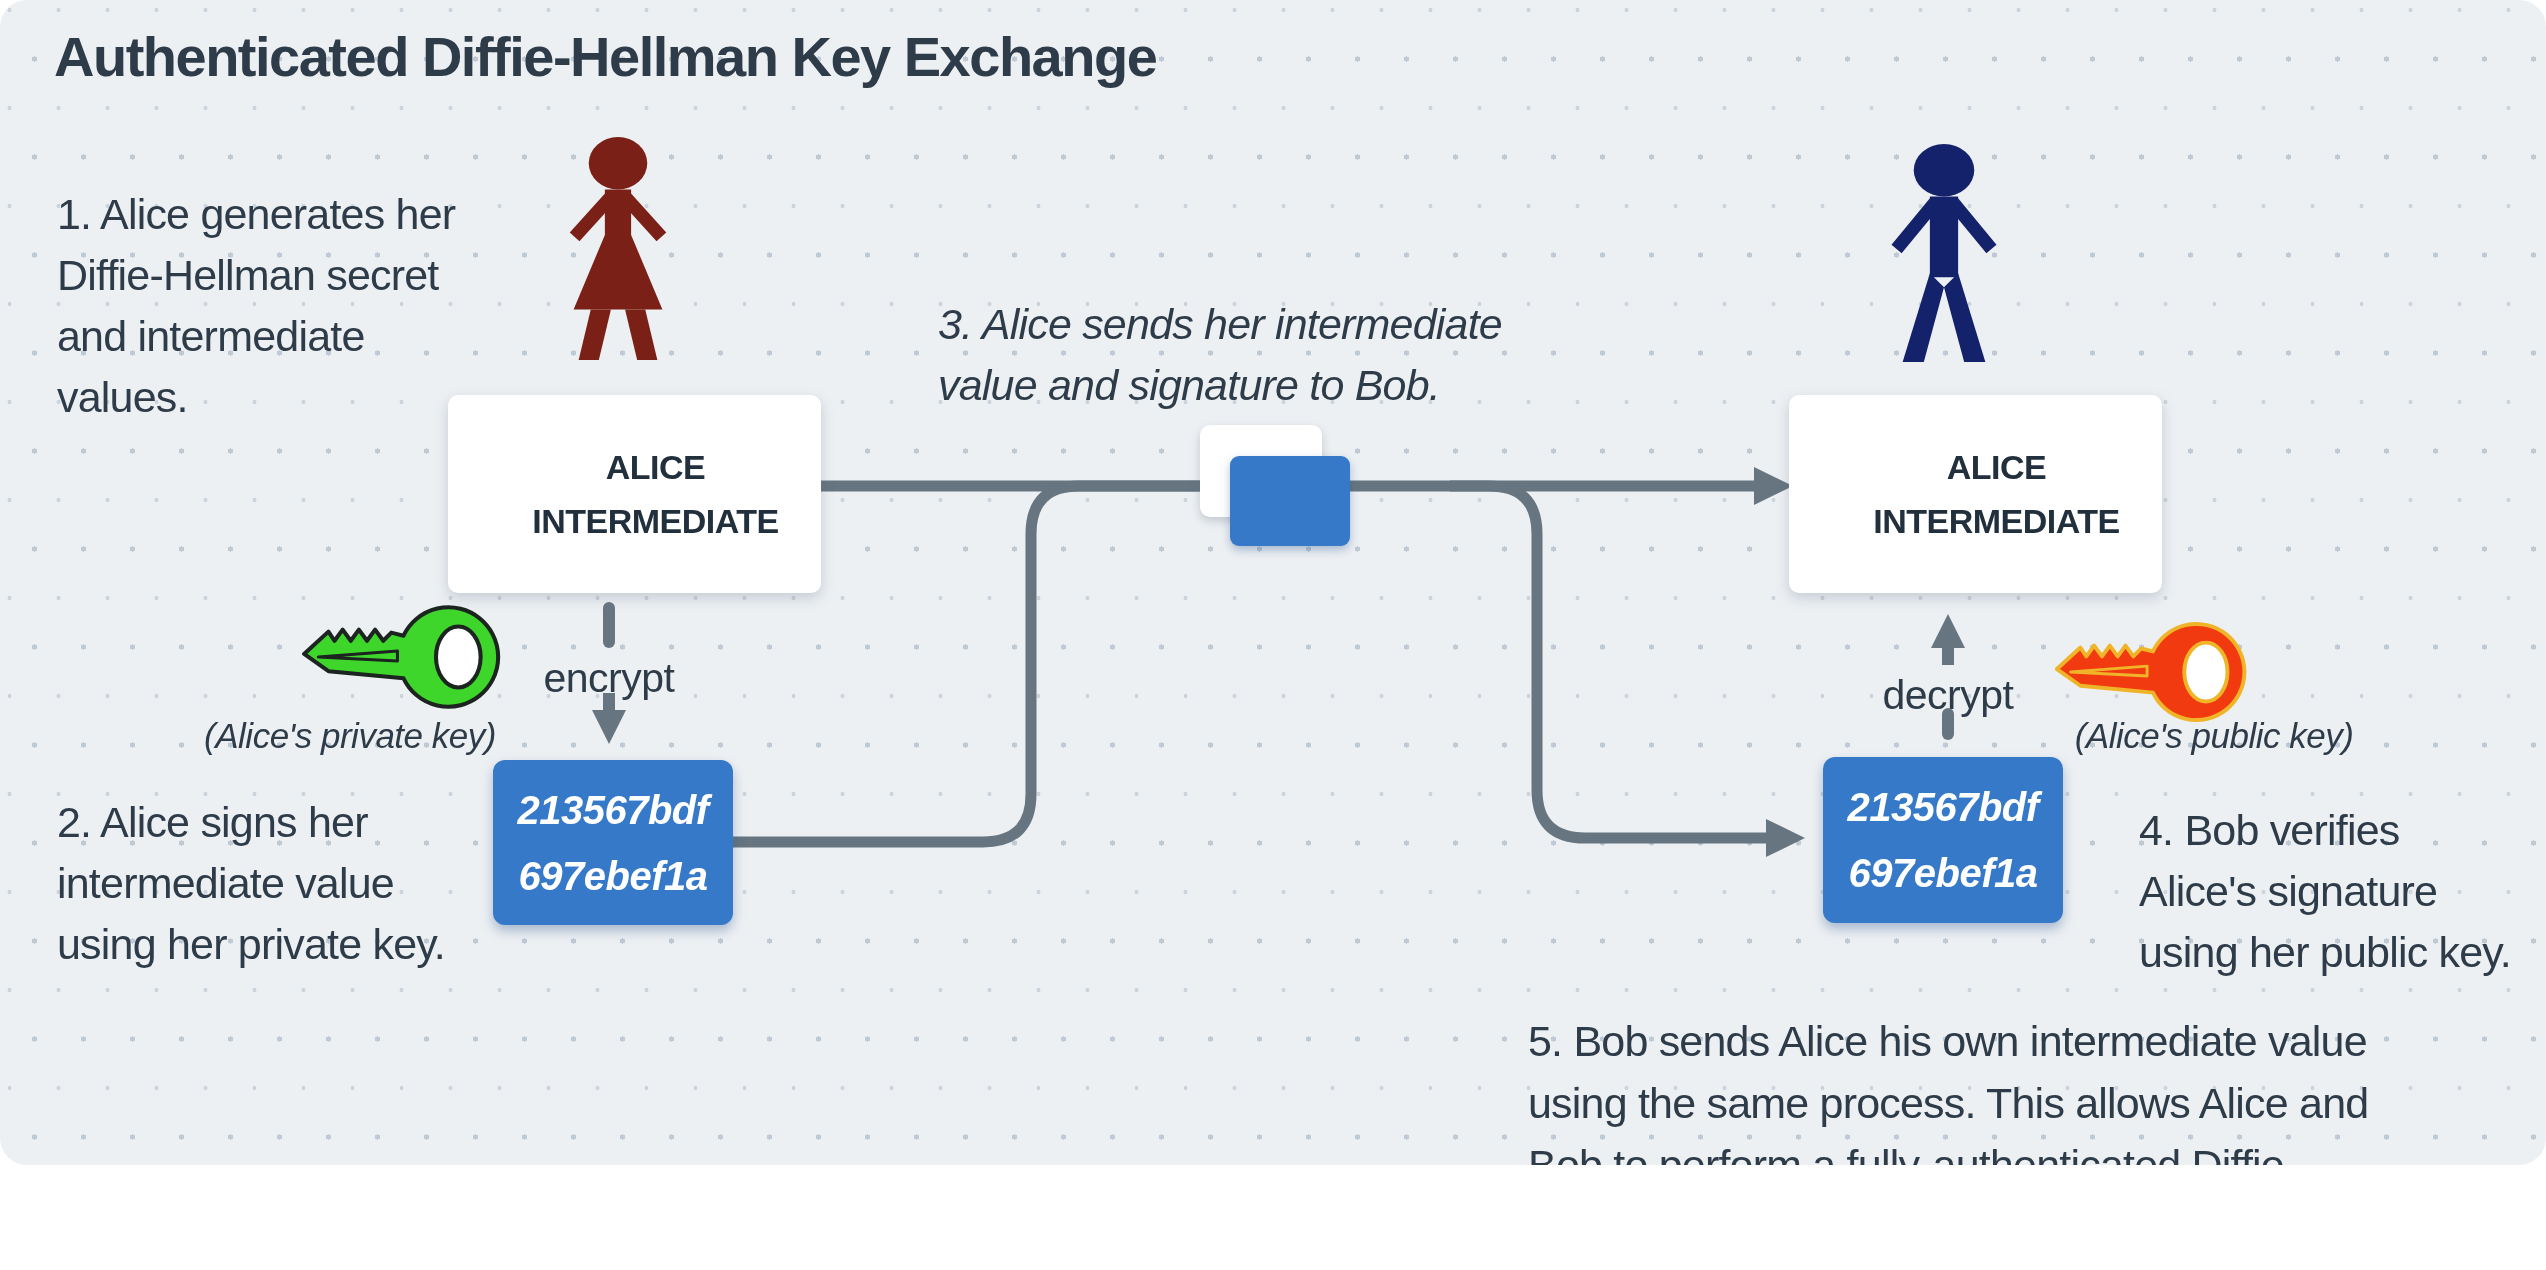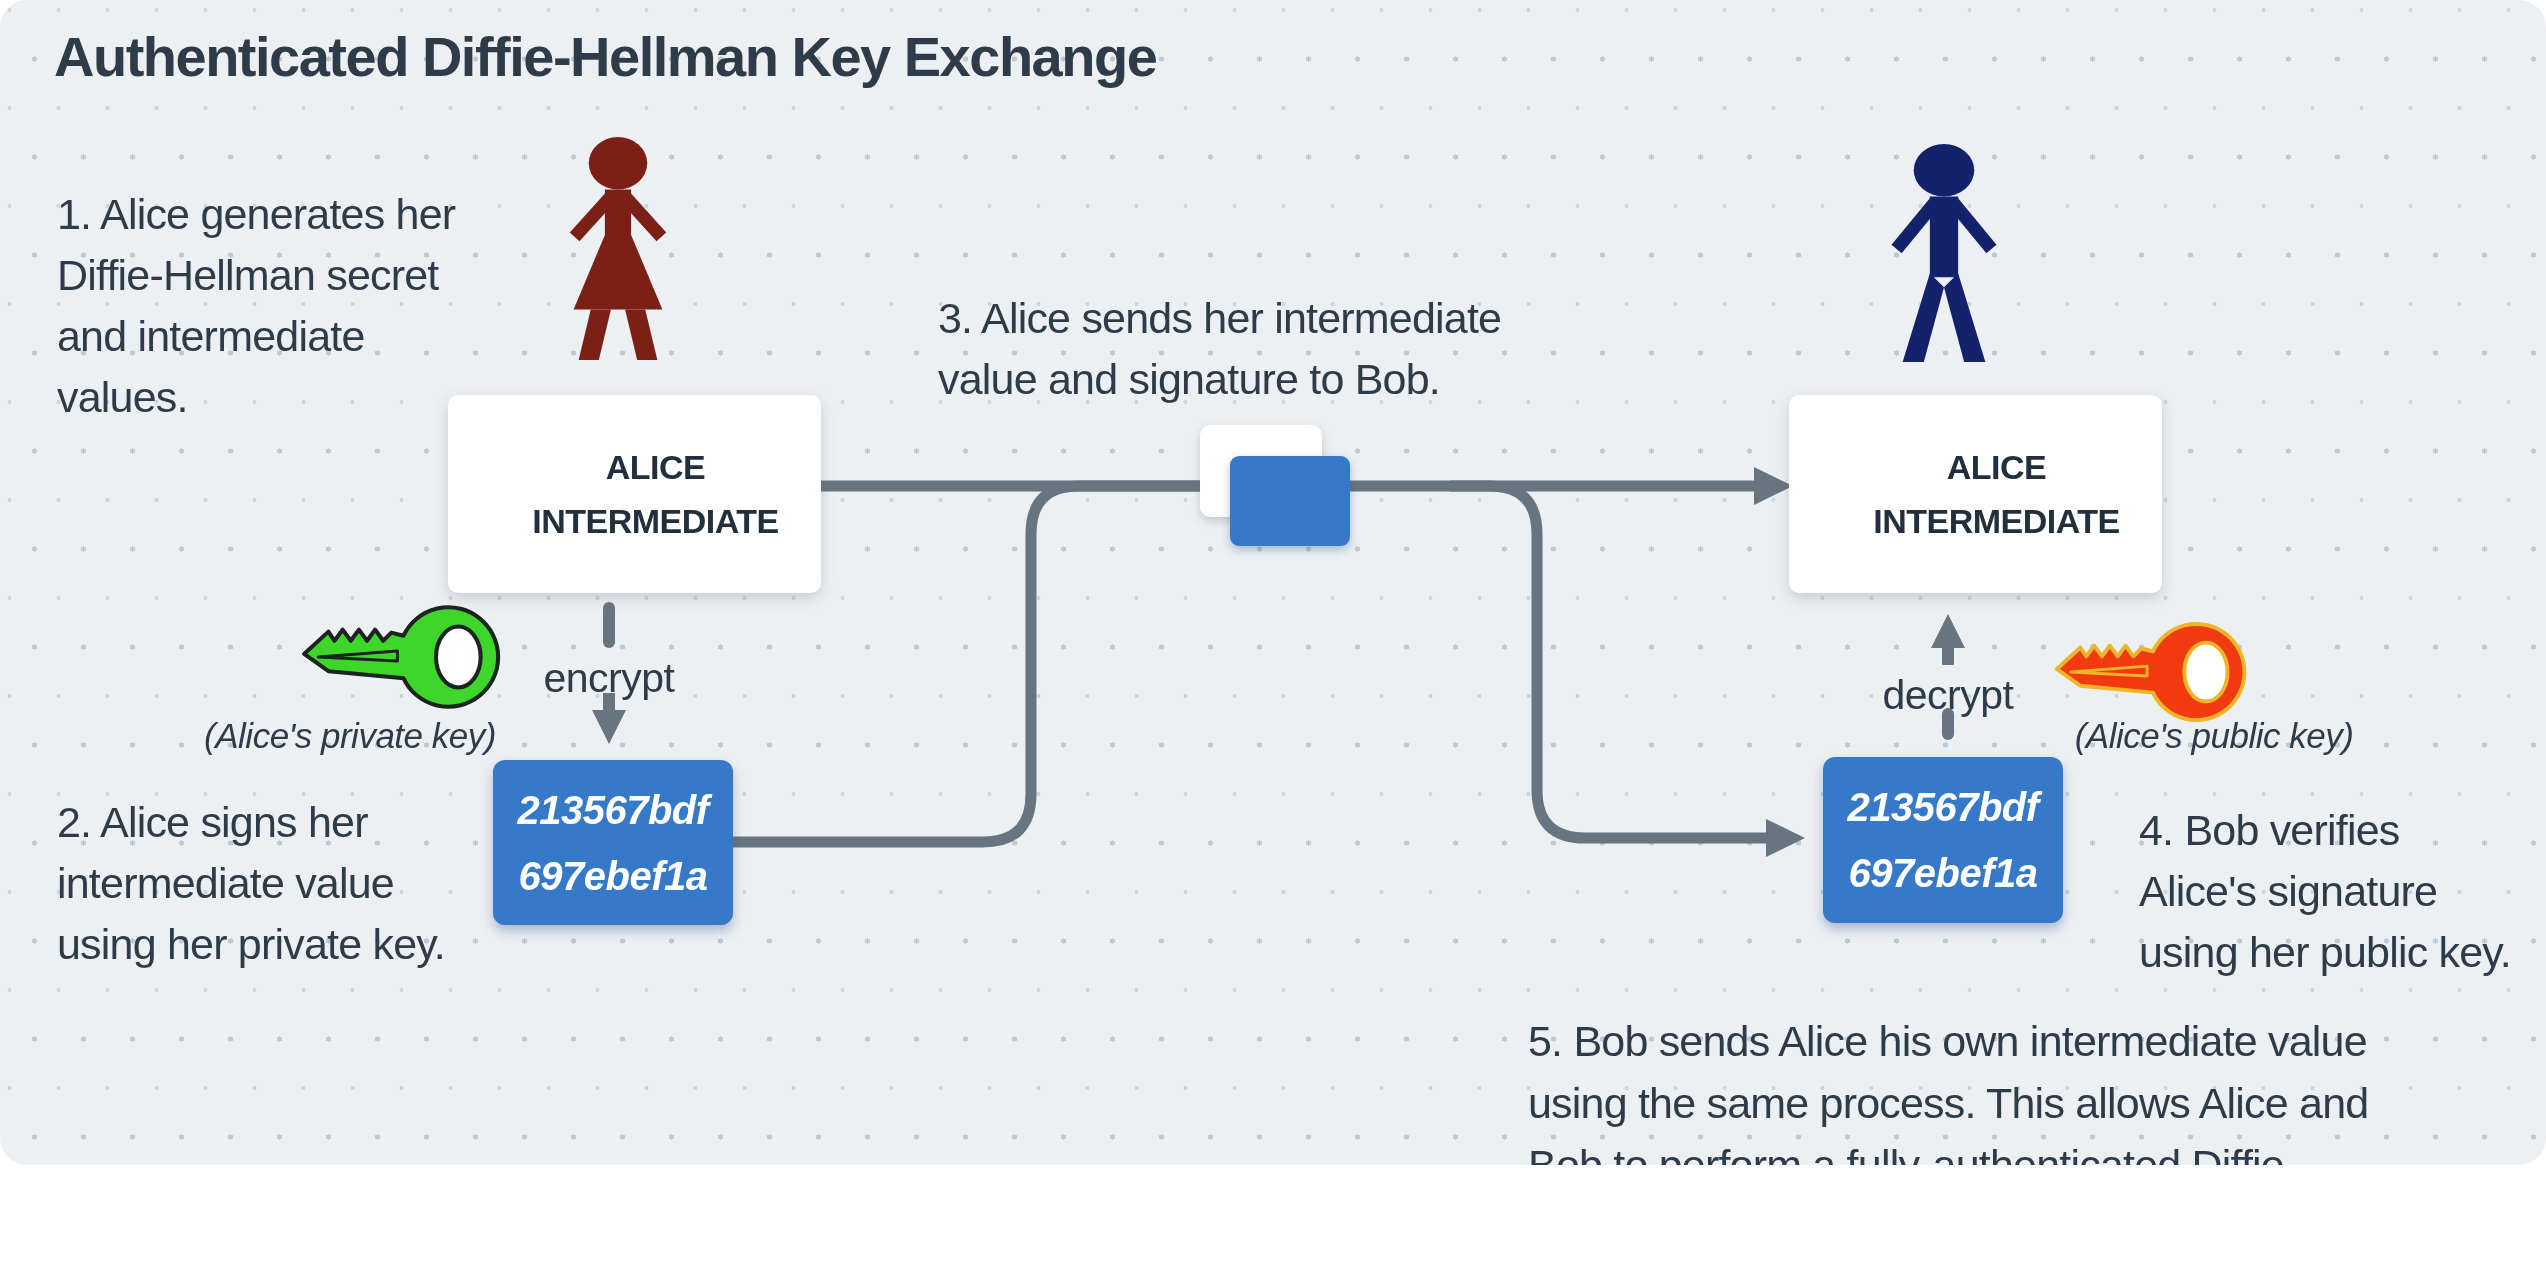--- a/index.html
+++ b/index.html
@@ -82,21 +82,21 @@
 
   <div class="abs title">Authenticated Diffie-Hellman Key Exchange</div>
 
   <div class="abs step ml" style="left:57px; top:184px;">1. Alice generates her
 Diffie-Hellman secret
 and intermediate
 values.</div>
   <div class="abs step ml" style="left:57px; top:792px;">2. Alice signs her
 intermediate value
 using her private key.</div>
-  <div class="abs step ml" style="left:938px; top:288px;">3. Alice sends her intermediate
+  <div class="abs step ml" style="left:938px; top:294px;font-style:italic;">3. Alice sends her intermediate
 value and signature to Bob.</div>
   <div class="abs step ml" style="left:2103px; top:800px;margin-left:36px;">4. Bob verifies
 Alice's signature
 using her public key.</div>
   <div class="abs step ml" style="left:1528px; top:1010px; line-height:62px;">5. Bob sends Alice his own intermediate value
 using the same process. This allows Alice and
 Bob to perform a fully-authenticated Diffie-
 Hellman key exchange.</div>
 
   <svg class="abs" style="left:563px; top:136px;" width="110" height="224" viewBox="0 0 106 222">

